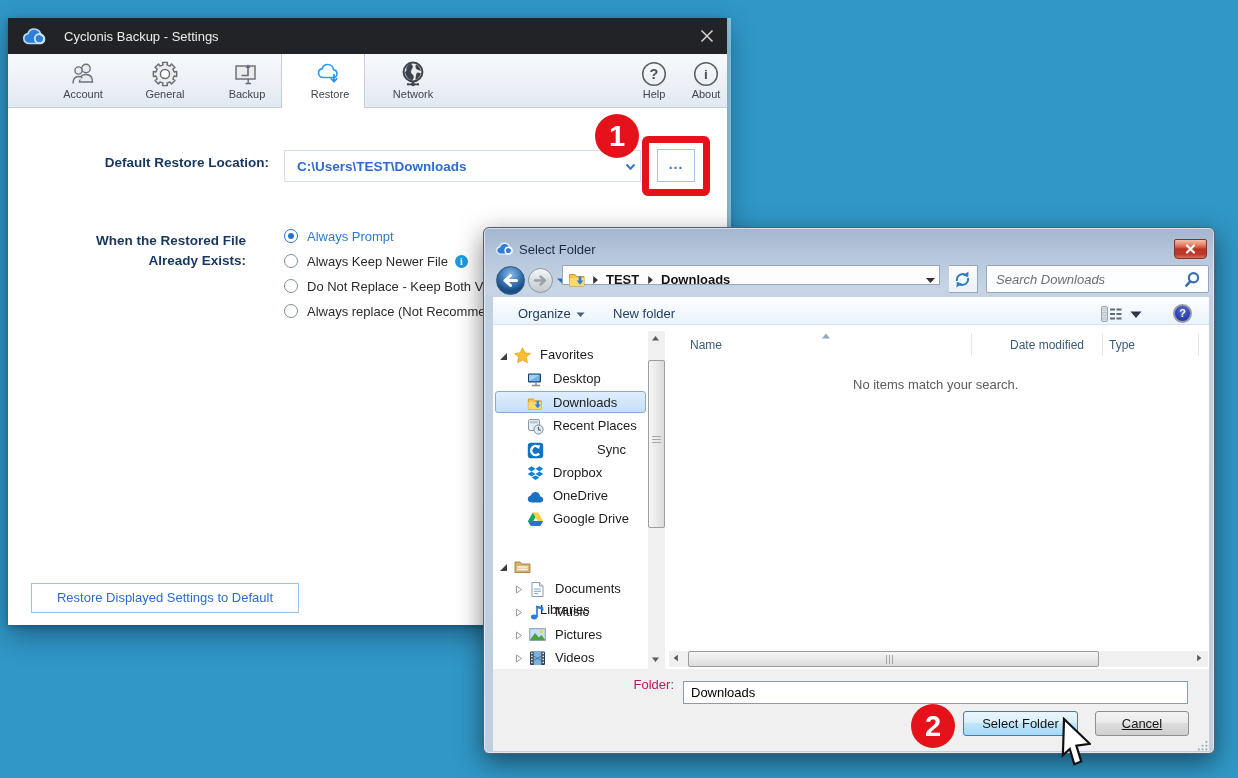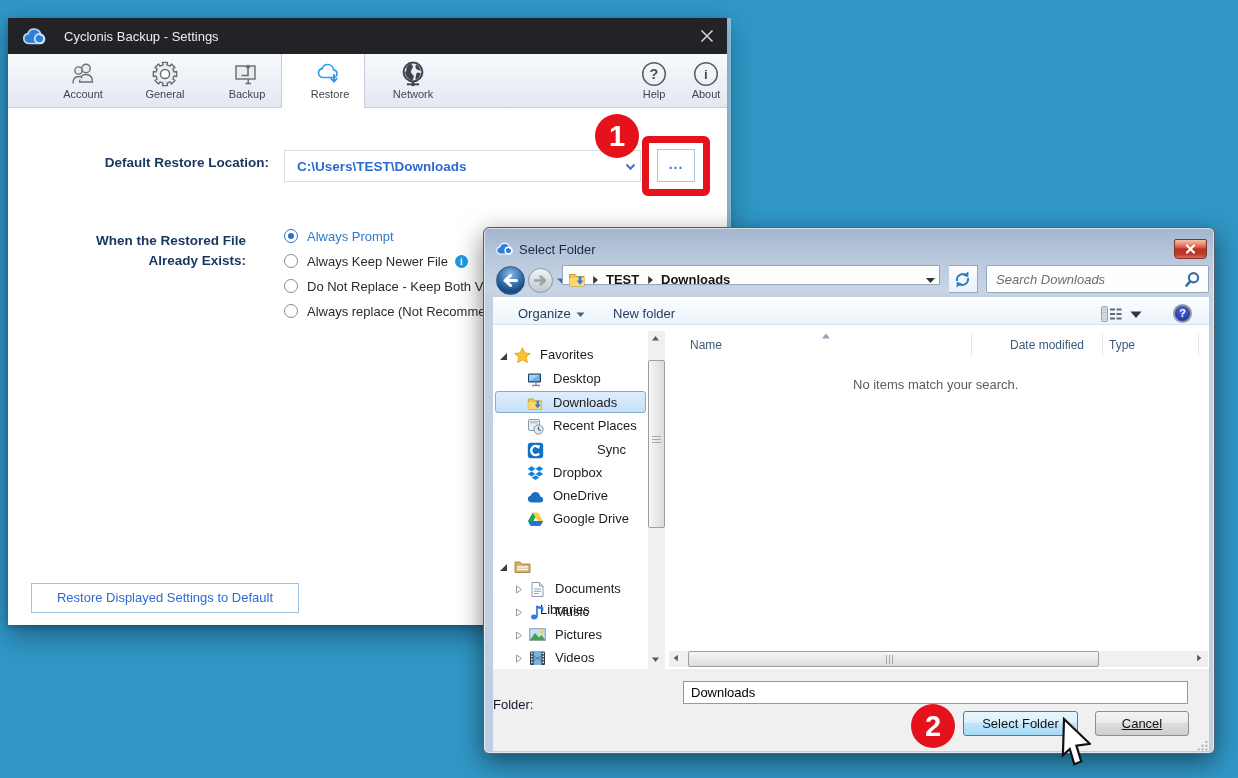--- a/index.html
+++ b/index.html
@@ -428,21 +428,21 @@
       <div class="sbtn" style="left:523px;top:0;width:16px;height:16px;"><svg width="14" height="14" viewBox="0 0 15 15">
             <path d="M10 7.5 L5.5 4 L5.5 11 Z" fill="#5a5a5a"></path>
           </svg></div>
       <div class="sthumb h" style="left:19px;top:0;width:411px;height:16px;"></div>
       <svg style="position:absolute;left:216px;top:4px;" width="9" height="9" viewBox="0 0 9 9">
           <path d="M1.5 0 V9 M4.5 0 V9 M7.5 0 V9" stroke="#a8a8a8" stroke-width="1"></path>
         </svg>
     </div>
   </div>
   <div id="footer">
-    <div style="position:absolute; left:0; top:28px; width:181px; text-align:left; color:#0f172a;">Folder:</div>
+    <div style="position:absolute; left:0; top:8px; width:181px; text-align:right; color:#be185d;">Folder:</div>
     <div id="folderbox">Downloads</div>
     <div class="wbtn" id="selbtn">Select Folder</div>
     <div class="wbtn" id="cancelbtn">Cancel</div>
   </div>
   <svg id="grip" width="14" height="12" viewBox="0 0 14 12">
     <g fill="#9aa7b4">
         <rect x="9.5" y="7.5" width="1.8" height="1.8"></rect>
         <rect x="9.5" y="3.8" width="1.8" height="1.8"></rect>
         <rect x="9.5" y="0" width="1.8" height="1.8"></rect>
         <rect x="5.7" y="7.5" width="1.8" height="1.8"></rect>

